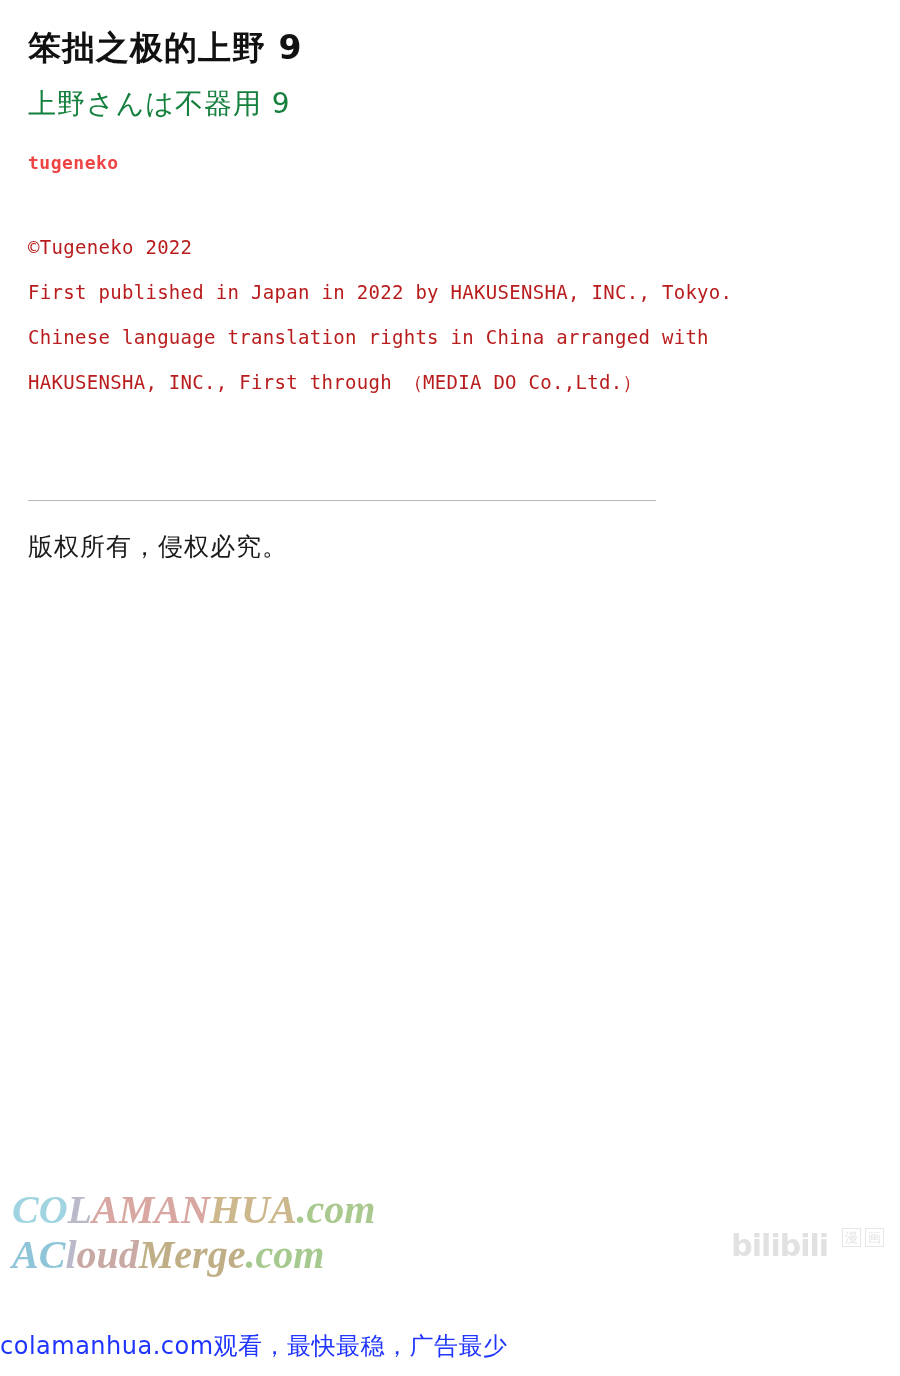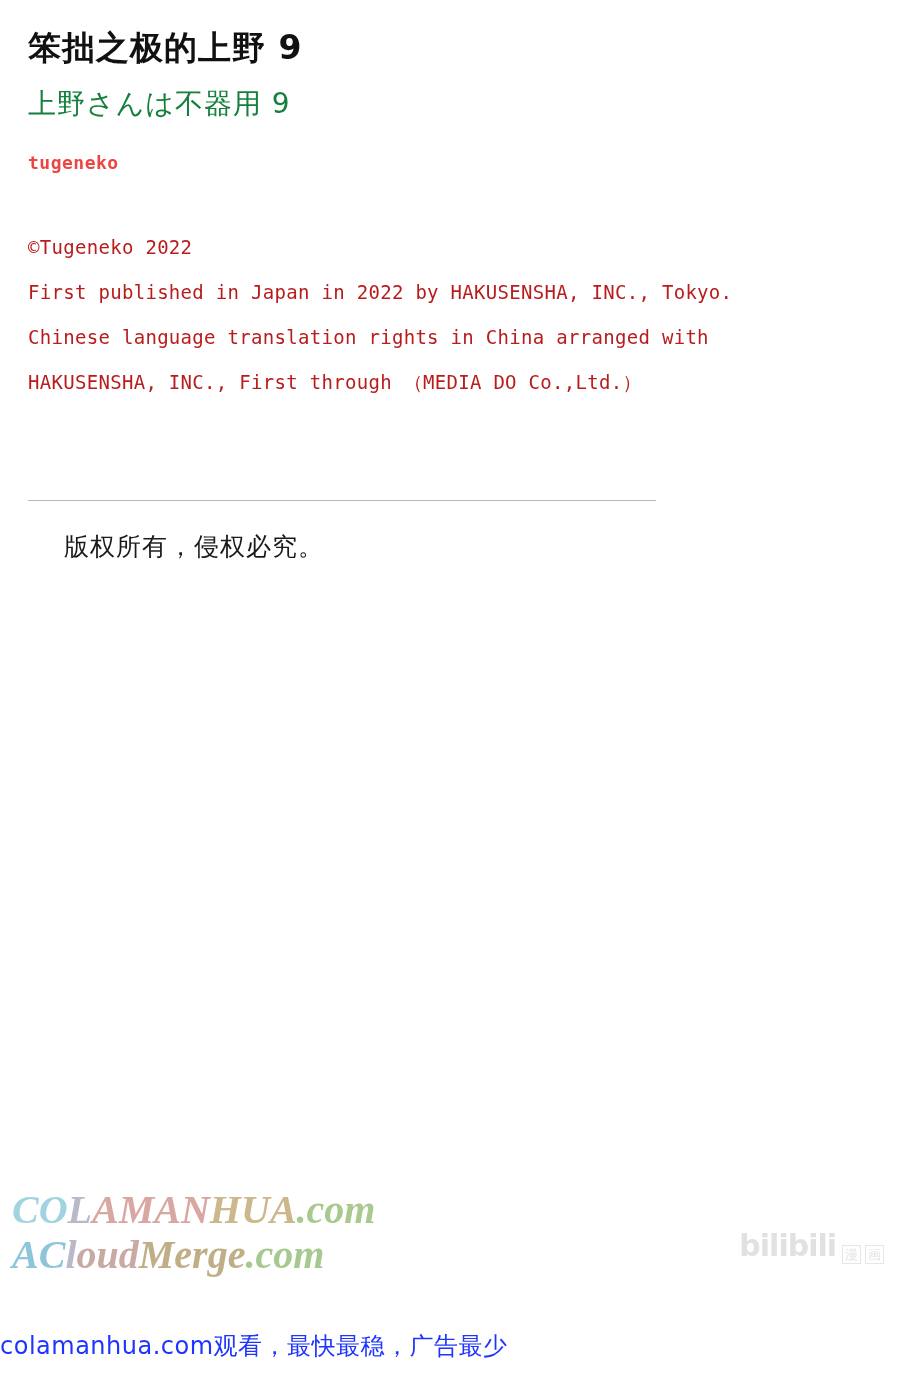--- a/index.html
+++ b/index.html
@@ -84,21 +84,20 @@
 
   .rights-note {
     position: absolute;
     left: 28px;
     top: 530px;
     font-family: "DejaVu Sans", sans-serif;
     font-size: 25px;
     letter-spacing: 1px;
     color: #1a1a1a;
     white-space: nowrap;
-    margin-left: 36px;
   }
 
   
   .wm {
     position: absolute;
     left: 12px;
     top: 1188px;
     font-family: "Liberation Serif", serif;
     font-weight: bold;
     font-style: italic;
@@ -118,22 +117,22 @@
   .wm .c6 { color: #8fc5d8; }
   .wm .c7 { color: #c9a9a3; }
   .wm .c8 { color: #bfae86; }
   .wm .c9 { color: #a6c98f; }
 
   .bili {
     position: absolute;
     right: 16px;
     top: 1228px;
     display: flex;
-    align-items: flex-end;
-    gap: 6px;
+    align-items: flex-start;
+    gap: 14px;
     opacity: 0.55;
   }
   .bili .bili-text {
     font-family: "DejaVu Sans", sans-serif;
     font-weight: bold;
     font-size: 30px;
     color: #c9c9c9;
     letter-spacing: -1px;
   }
   .bili .bili-cn {

